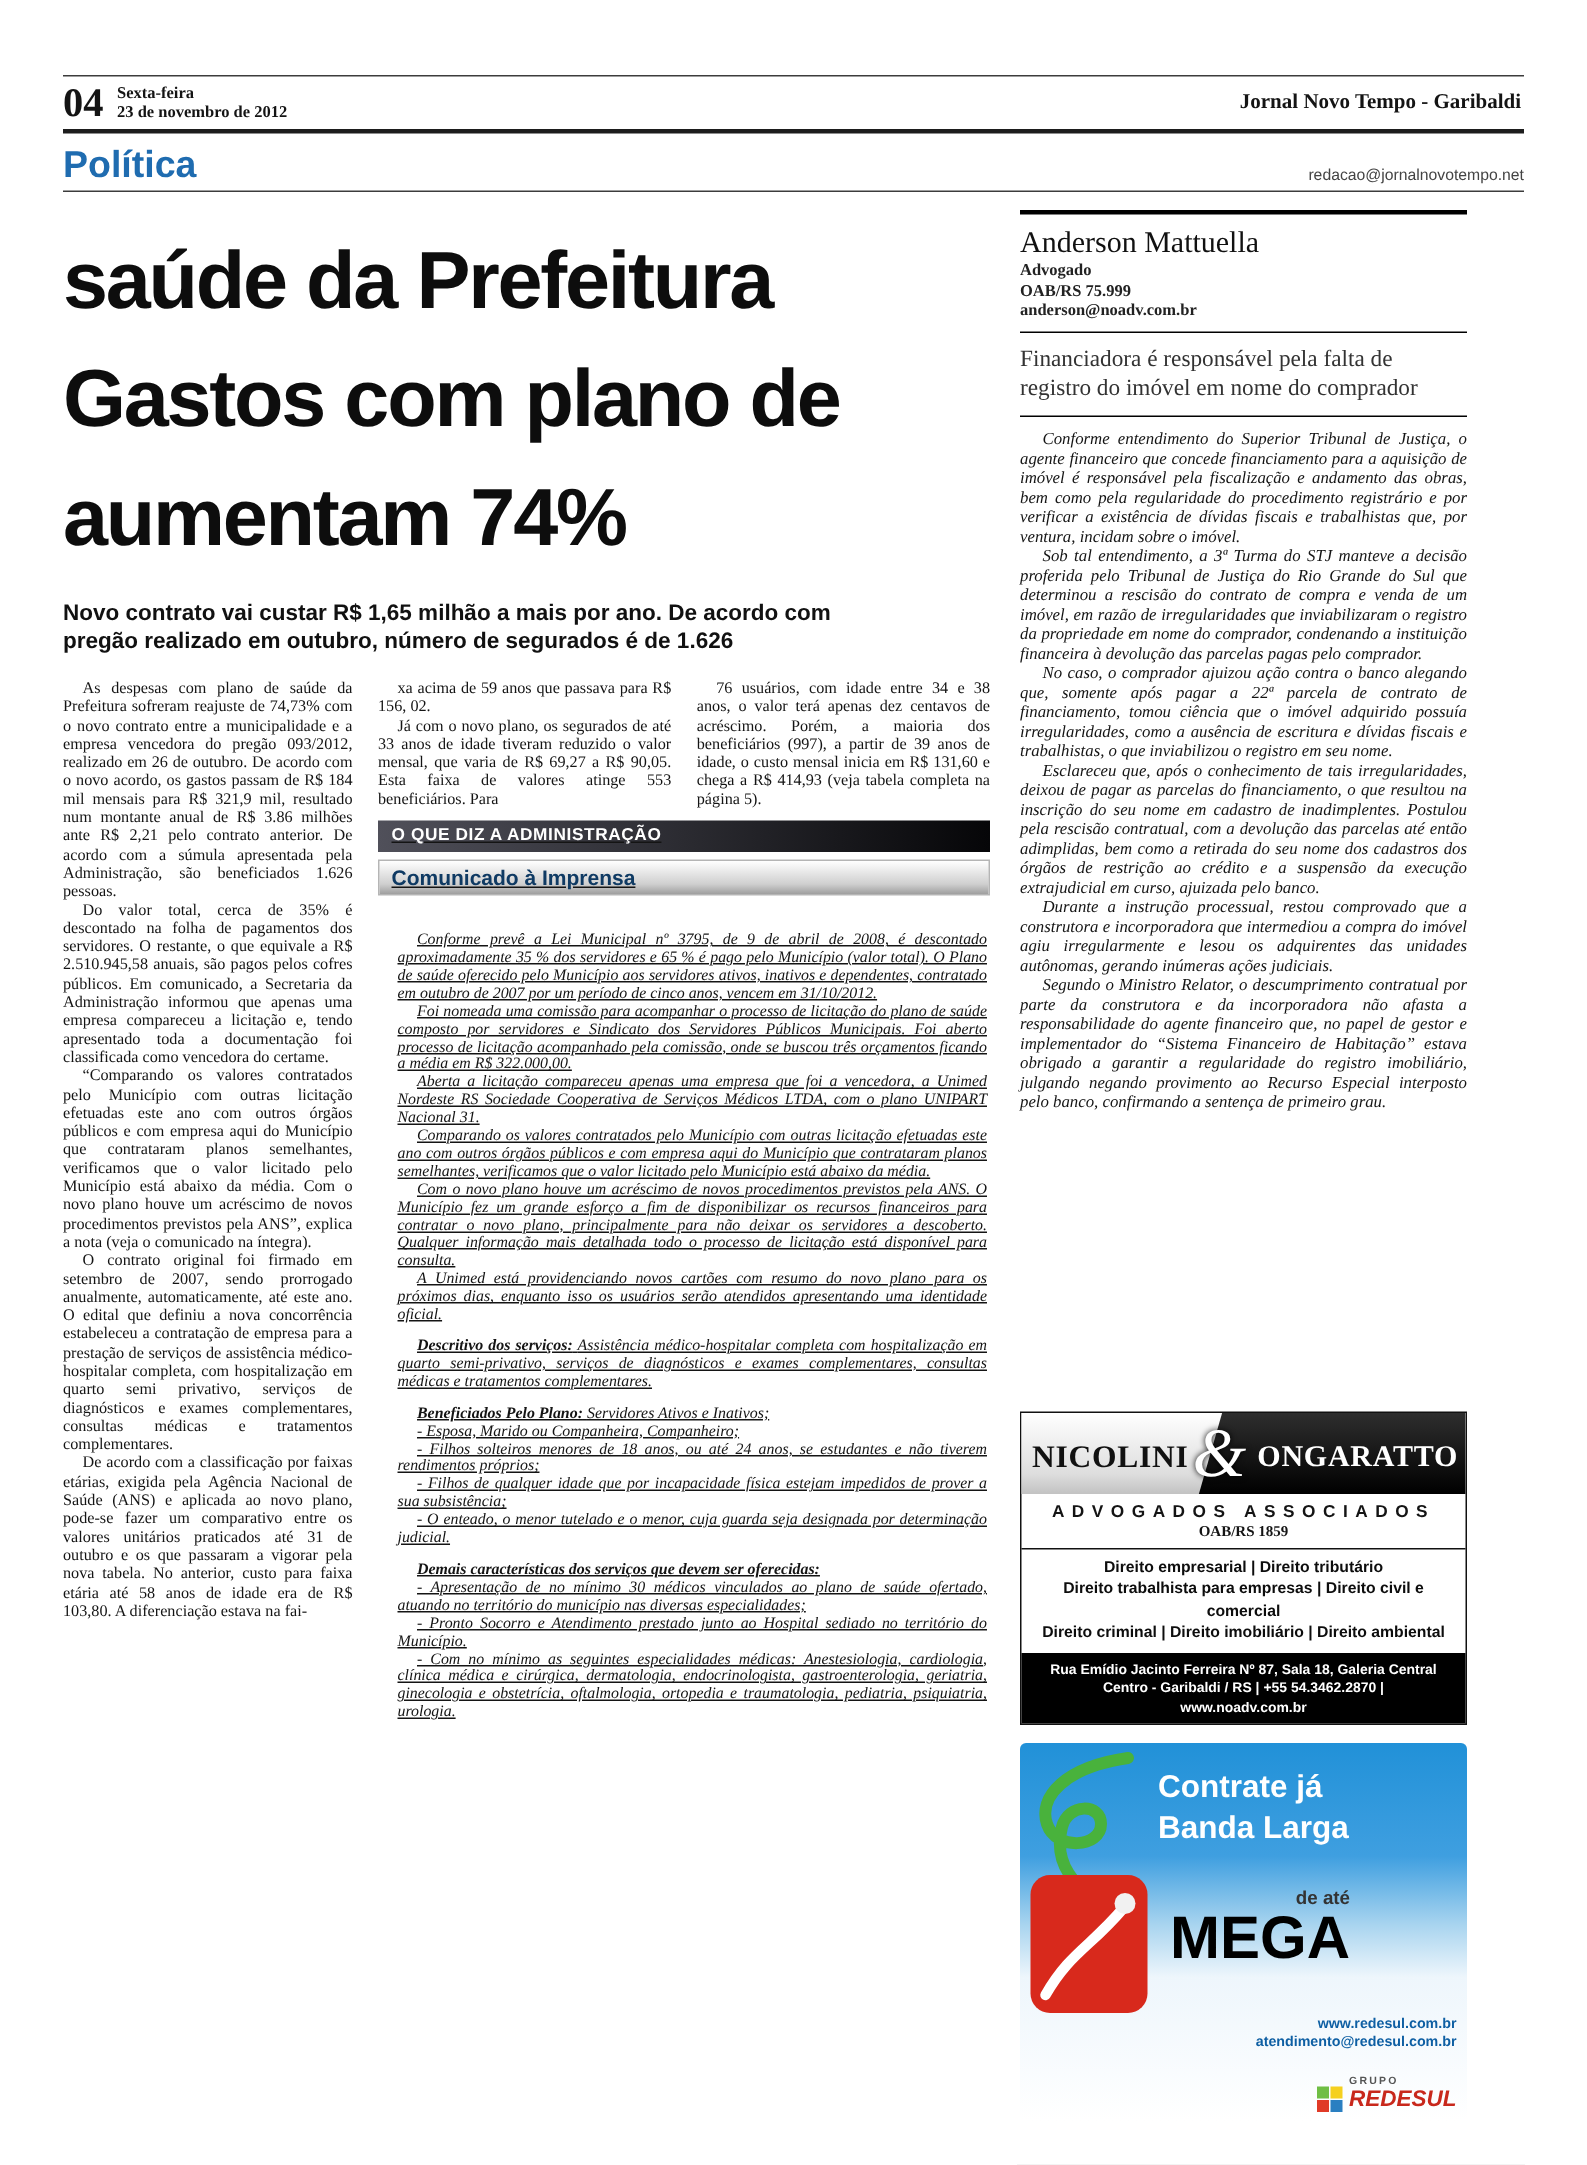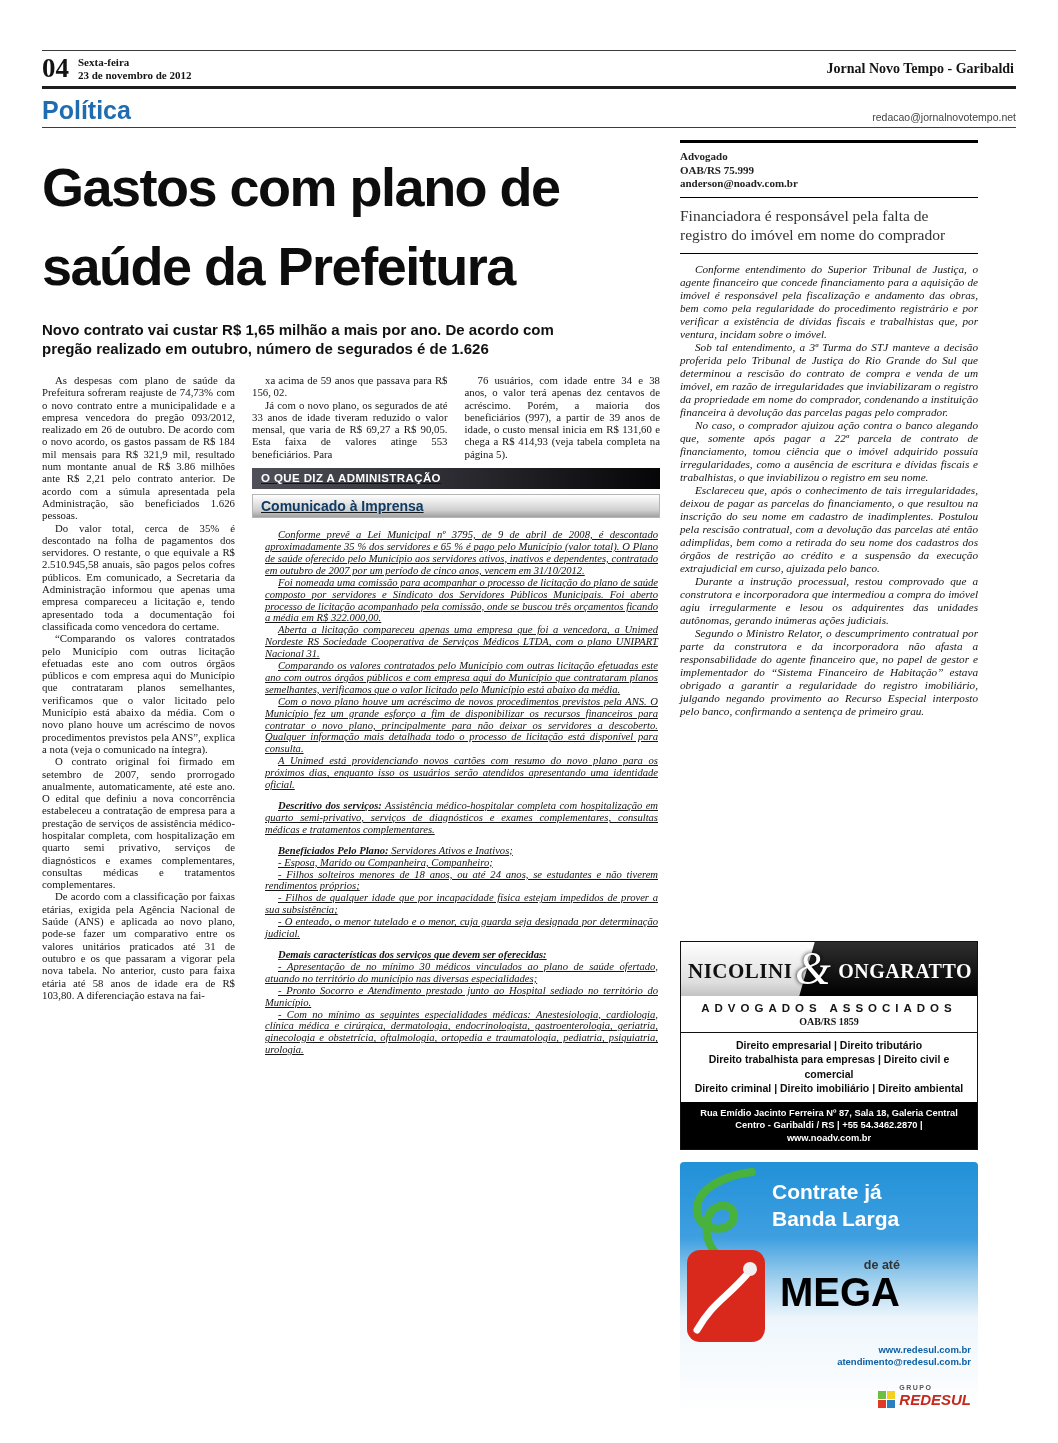--- a/index.html
+++ b/index.html
@@ -38,21 +38,21 @@
   p.body { font-size:10.8px; line-height:12.3px; text-align:justify; text-indent:13px; margin:0; }
   .it { font-style:italic; }
 
   
   .admin-box { margin-top:8px;text-decoration:underline; }
   .kicker { background:linear-gradient(90deg,#50505a,#060608); color:#fff;
             font:bold 11.5px/21px "Liberation Sans", sans-serif; padding:0 9px; letter-spacing:.4px; }
   .comunicado { margin-top:5px; background:linear-gradient(180deg,#ffffff 0%,#cfcfcf 70%,#9f9f9f 100%);
                 border:1px solid #b5b5b5; font:bold 14px/22px "Liberation Sans", sans-serif;
                 color:#0f3a63; padding:0 8px; }
-  .admin-text { padding:11px 2px 0 13px; }
+  .admin-text { padding:24px 2px 0 13px; }
   .admin-text p.body { font-size:10.6px; line-height:11.9px; }
   .grp { margin-top:9px !important; }
   .lead { font-weight:bold; }
 
   
   .author-box { border-top:3px solid #000; border-bottom:1px solid #000; padding:7px 0 6px; }
   .author-name { font:20px/24px "Liberation Serif", serif; color:#111; }
   .author-meta { font:bold 11px/13.5px "Liberation Serif", serif; color:#222; }
   .rc-title { font:15.5px/19px "Liberation Serif", serif; color:#333; padding:8px 0 9px; border-bottom:1px solid #000; }
   .rc-text { padding-top:9px; }
@@ -121,22 +121,23 @@
         <div class="section-title">Política</div>
         <div class="email">redacao@jornalnovotempo.net</div>
       </div>
       <div class="rule"></div>
     </header>
 
     <div class="content">
 
       <div class="main-col">
         <h1 class="headline">
+          <span>saúde da Prefeitura</span>
           <span>Gastos com plano de</span>
-          <span>saúde da Prefeitura</span>
+          <span>aumentam 74%</span>
         </h1>
         <p class="subhead">Novo contrato vai custar R$ 1,65 milhão a mais por ano. De acordo com pregão realizado em outubro, número de segurados é de 1.626</p>
 
         <div class="cols">
           <div class="col1">
               <p class="body">As despesas com plano de saúde da Prefeitura sofreram reajuste de 74,73% com o novo contrato entre a municipalidade e a empresa vencedora do pregão 093/2012, realizado em 26 de outubro. De acordo com o novo acordo, os gastos passam de R$ 184 mil mensais para R$ 321,9 mil, resultado num montante anual de R$ 3.86 milhões ante R$ 2,21 pelo contrato anterior. De acordo com a súmula apresentada pela Administração, são beneficiados 1.626 pessoas.</p>
               <p class="body">Do valor total, cerca de 35% é descontado na folha de pagamentos dos servidores. O restante, o que equivale a R$ 2.510.945,58 anuais, são pagos pelos cofres públicos. Em comunicado, a Secretaria da Administração informou que apenas uma empresa compareceu a licitação e, tendo apresentado toda a documentação foi classificada como vencedora do certame.</p>
               <p class="body">“Comparando os valores contratados pelo Município com outras licitação efetuadas este ano com outros órgãos públicos e com empresa aqui do Município que contrataram planos semelhantes, verificamos que o valor licitado pelo Município está abaixo da média. Com o novo plano houve um acréscimo de novos procedimentos previstos pela ANS”, explica a nota (veja o comunicado na íntegra).</p>
               <p class="body">O contrato original foi firmado em setembro de 2007, sendo prorrogado anualmente, automaticamente, até este ano. O edital que definiu a nova concorrência estabeleceu a contratação de empresa para a prestação de serviços de assistência médico-hospitalar completa, com hospitalização em quarto semi privativo, serviços de diagnósticos e exames complementares, consultas médicas e tratamentos complementares.</p>
               <p class="body">De acordo com a classificação por faixas etárias, exigida pela Agência Nacional de Saúde (ANS) e aplicada ao novo plano, pode-se fazer um comparativo entre os valores unitários praticados até 31 de outubro e os que passaram a vigorar pela nova tabela. No anterior, custo para faixa etária até 58 anos de idade era de R$ 103,80. A diferenciação estava na fai-</p>
@@ -183,20 +184,21 @@
                     <p class="body it">- Com no mínimo as seguintes especialidades médicas: Anestesiologia, cardiologia, clínica médica e cirúrgica, dermatologia, endocrinologista, gastroenterologia, geriatria, ginecologia e obstetrícia, oftalmologia, ortopedia e traumatologia, pediatria, psiquiatria, urologia.</p>
                   </div>
               </div>
             </div>
           </div>
         </div>
       </div>
 
       <aside class="right-col">
         <div class="author-box">
+          <div class="author-name">Anderson Mattuella</div>
           <div class="author-meta">Advogado</div>
           <div class="author-meta">OAB/RS 75.999</div>
           <div class="author-meta">anderson@noadv.com.br</div>
         </div>
 
         <div class="rc-title">Financiadora é responsável pela falta de registro do imóvel em nome do comprador</div>
 
         <div class="rc-text">
             <p class="body it">Conforme entendimento do Superior Tribunal de Justiça, o agente financeiro que concede financiamento para a aquisição de imóvel é responsável pela fiscalização e andamento das obras, bem como pela regularidade do procedimento registrário e por verificar a existência de dívidas fiscais e trabalhistas que, por ventura, incidam sobre o imóvel.</p>
             <p class="body it">Sob tal entendimento, a 3ª Turma do STJ manteve a decisão proferida pelo Tribunal de Justiça do Rio Grande do Sul que determinou a rescisão do contrato de compra e venda de um imóvel, em razão de irregularidades que inviabilizaram o registro da propriedade em nome do comprador, condenando a instituição financeira à devolução das parcelas pagas pelo comprador.</p>

